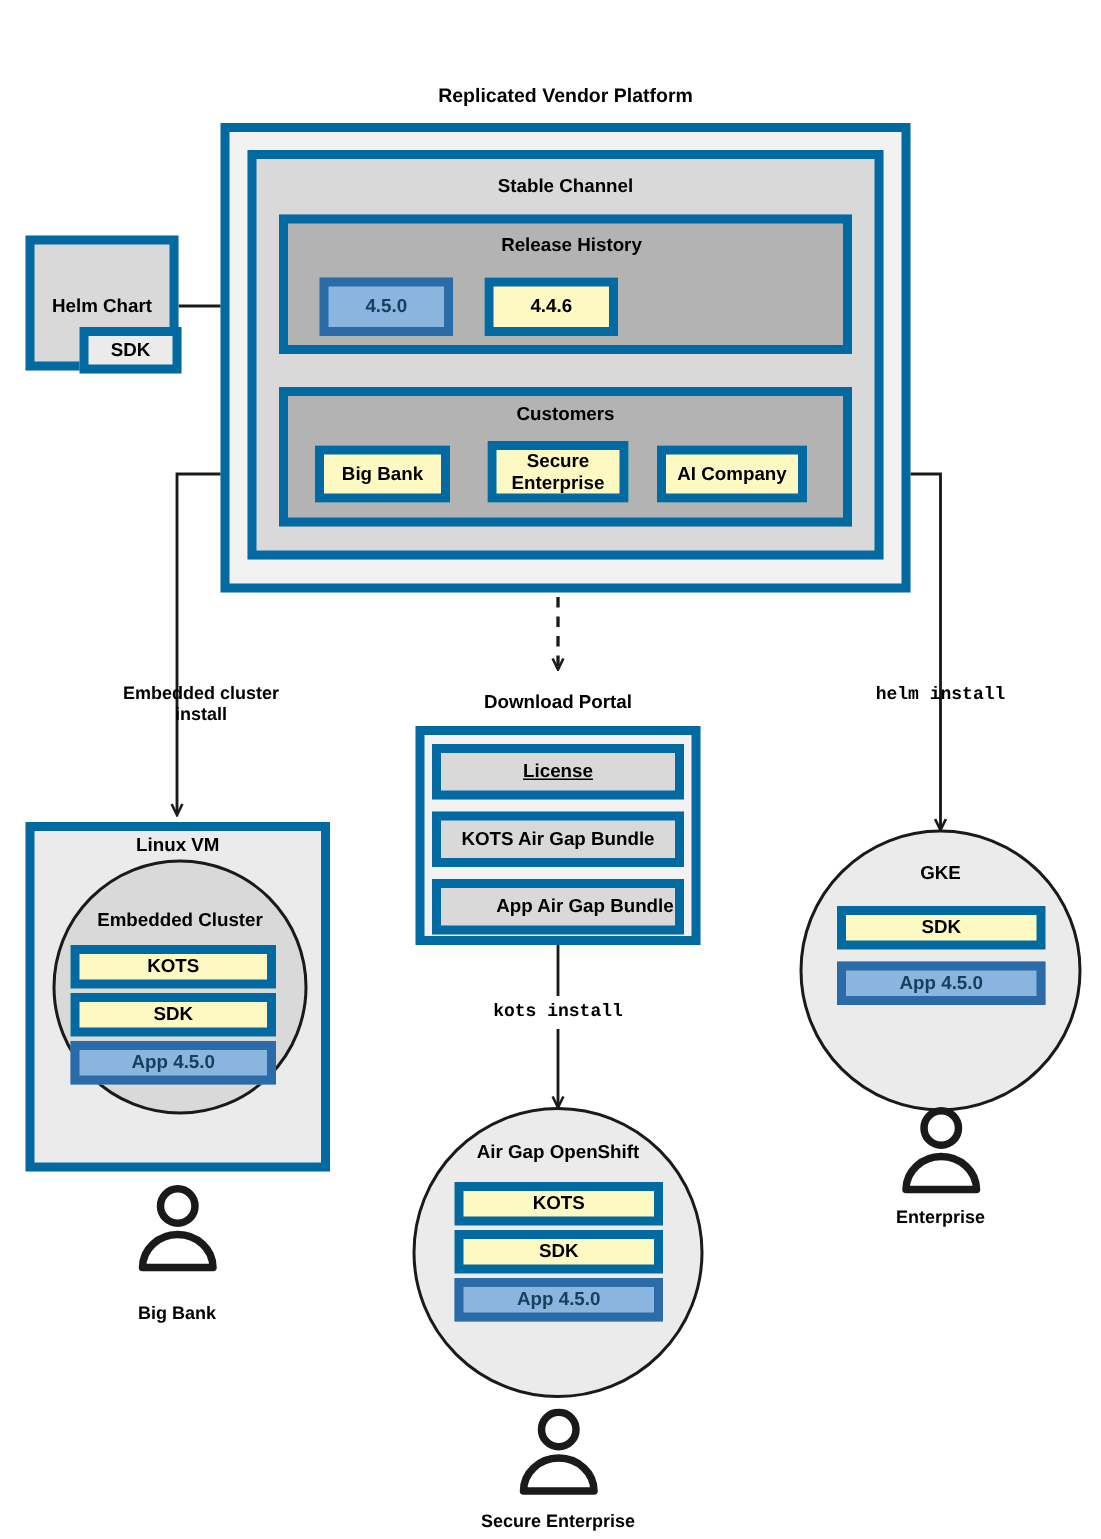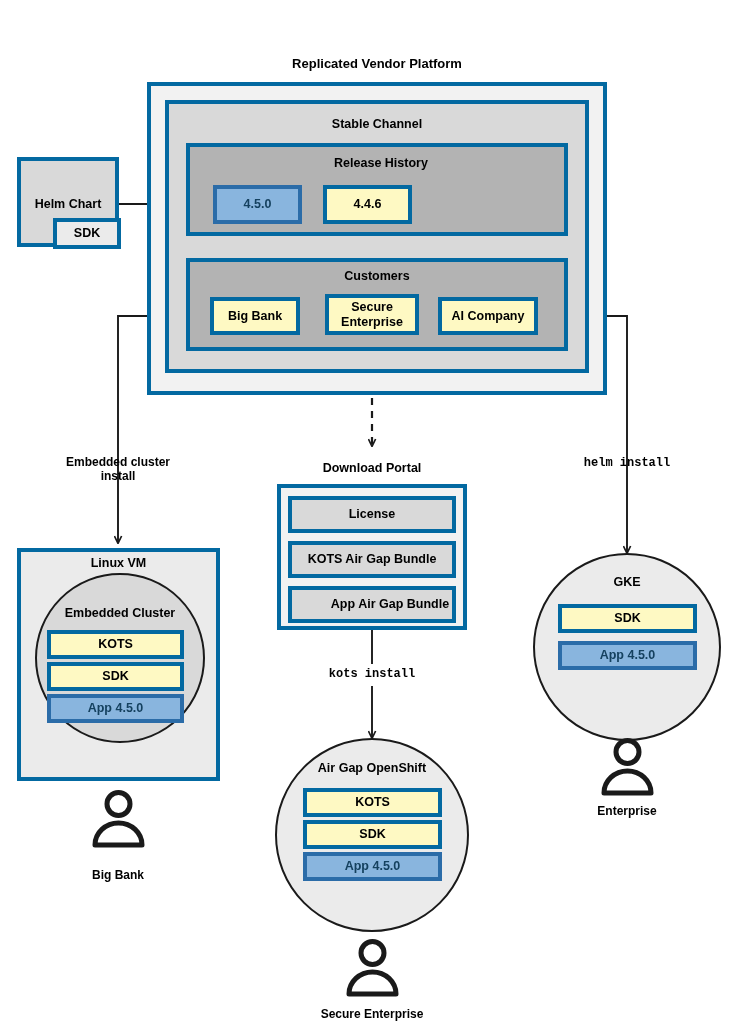--- a/index.html
+++ b/index.html
@@ -1,21 +1,21 @@
 <!DOCTYPE html>
 <html><head>
 <meta charset="utf-8">
 <style>
   html,body{margin:0;padding:0;background:#ffffff;}
   body{width:734px;height:1026px;position:relative;overflow:hidden;
        font-family:"Liberation Sans","DejaVu Sans",sans-serif;color:#000;}
   .stage{position:absolute;left:0;top:0;width:734px;height:1026px;margin-top:38px;}
   svg.wires{position:absolute;left:0;top:0;width:734px;height:1026px;pointer-events:none;}
 
-  .box{position:absolute;box-sizing:border-box;border:4px solid #0369a1;}
+  .box{position:absolute;box-sizing:border-box;border:6px solid #0369a1;}
   .lbl{position:absolute;text-align:center;font-weight:bold;line-height:1.18;}
 
   
   .sh-outer{background:#f2f2f2;}
   .sh-mid{background:#d9d9d9;}
   .sh-inner{background:#b3b3b3;}
   .sh-white{background:#fef9c3;}
   .sh-blue{background:#89b5de;border-color:#2b6ca8;color:#15415f;}
   .sh-light{background:#ebebeb;}
 
@@ -77,30 +77,30 @@
   <div class="lbl" style="left:186px;top:231px;width:382px;font-size:12.5px;">Customers</div>
 
   <div class="box ctr sh-white" style="left:210px;top:259px;width:90px;height:38px;font-size:12.5px;">Big Bank</div>
   <div class="box ctr sh-white" style="left:325px;top:256px;width:94px;height:41px;font-size:12.5px;padding:0 4px;">Secure Enterprise</div>
   <div class="box ctr sh-white" style="left:438px;top:259px;width:100px;height:38px;font-size:12.5px;">AI Company</div>
 
   <div class="box sh-mid" style="left:17px;top:119px;width:102px;height:90px;"></div>
   <div class="lbl" style="left:17px;top:159px;width:102px;font-size:12.5px;">Helm Chart</div>
   <div class="box ctr sh-light" style="left:53px;top:180px;width:68px;height:31px;font-size:12.5px;">SDK</div>
 
-  <div class="cap" style="left:48px;top:417px;width:140px;font-size:12px;">Embedded cluster install</div>
+  <div class="cap" style="left:64px;top:417px;width:140px;font-size:12px;">Embedded cluster install</div>
 
   <div class="cap mono" style="left:552px;top:418px;width:150px;">helm install</div>
 
   <div class="cap mono" style="left:297px;top:629px;width:150px;">kots install</div>
 
   <div class="lbl" style="left:277px;top:423px;width:190px;font-size:12.5px;">Download Portal</div>
   <div class="box sh-outer" style="left:277px;top:446px;width:190px;height:146px;"></div>
 
-  <div class="box ctr sh-mid" style="left:288px;top:458px;width:168px;height:37px;font-size:12.5px;">License</div>
+  <div class="box ctr sh-mid" style="left:288px;top:458px;width:168px;height:37px;font-size:12.5px;text-decoration:underline;">License</div>
   <div class="box ctr sh-mid" style="left:288px;top:503px;width:168px;height:37px;font-size:12.5px;">KOTS Air Gap Bundle</div>
   <div class="box ctr sh-mid" style="left:288px;top:548px;width:168px;height:37px;font-size:12.5px;padding-left:36px;">App Air Gap Bundle</div>
 
   <div class="box sh-light" style="left:17px;top:510px;width:203px;height:233px;"></div>
   <div class="lbl" style="left:17px;top:518px;width:203px;font-size:12.5px;">Linux VM</div>
 
   <div class="circle" style="left:35px;top:535px;width:170px;height:170px;background:#d9d9d9;"></div>
   <div class="lbl" style="left:35px;top:568px;width:170px;font-size:12.5px;">Embedded Cluster</div>
 
   <div class="box ctr sh-white" style="left:47px;top:592px;width:137px;height:29px;font-size:12.5px;">KOTS</div>

